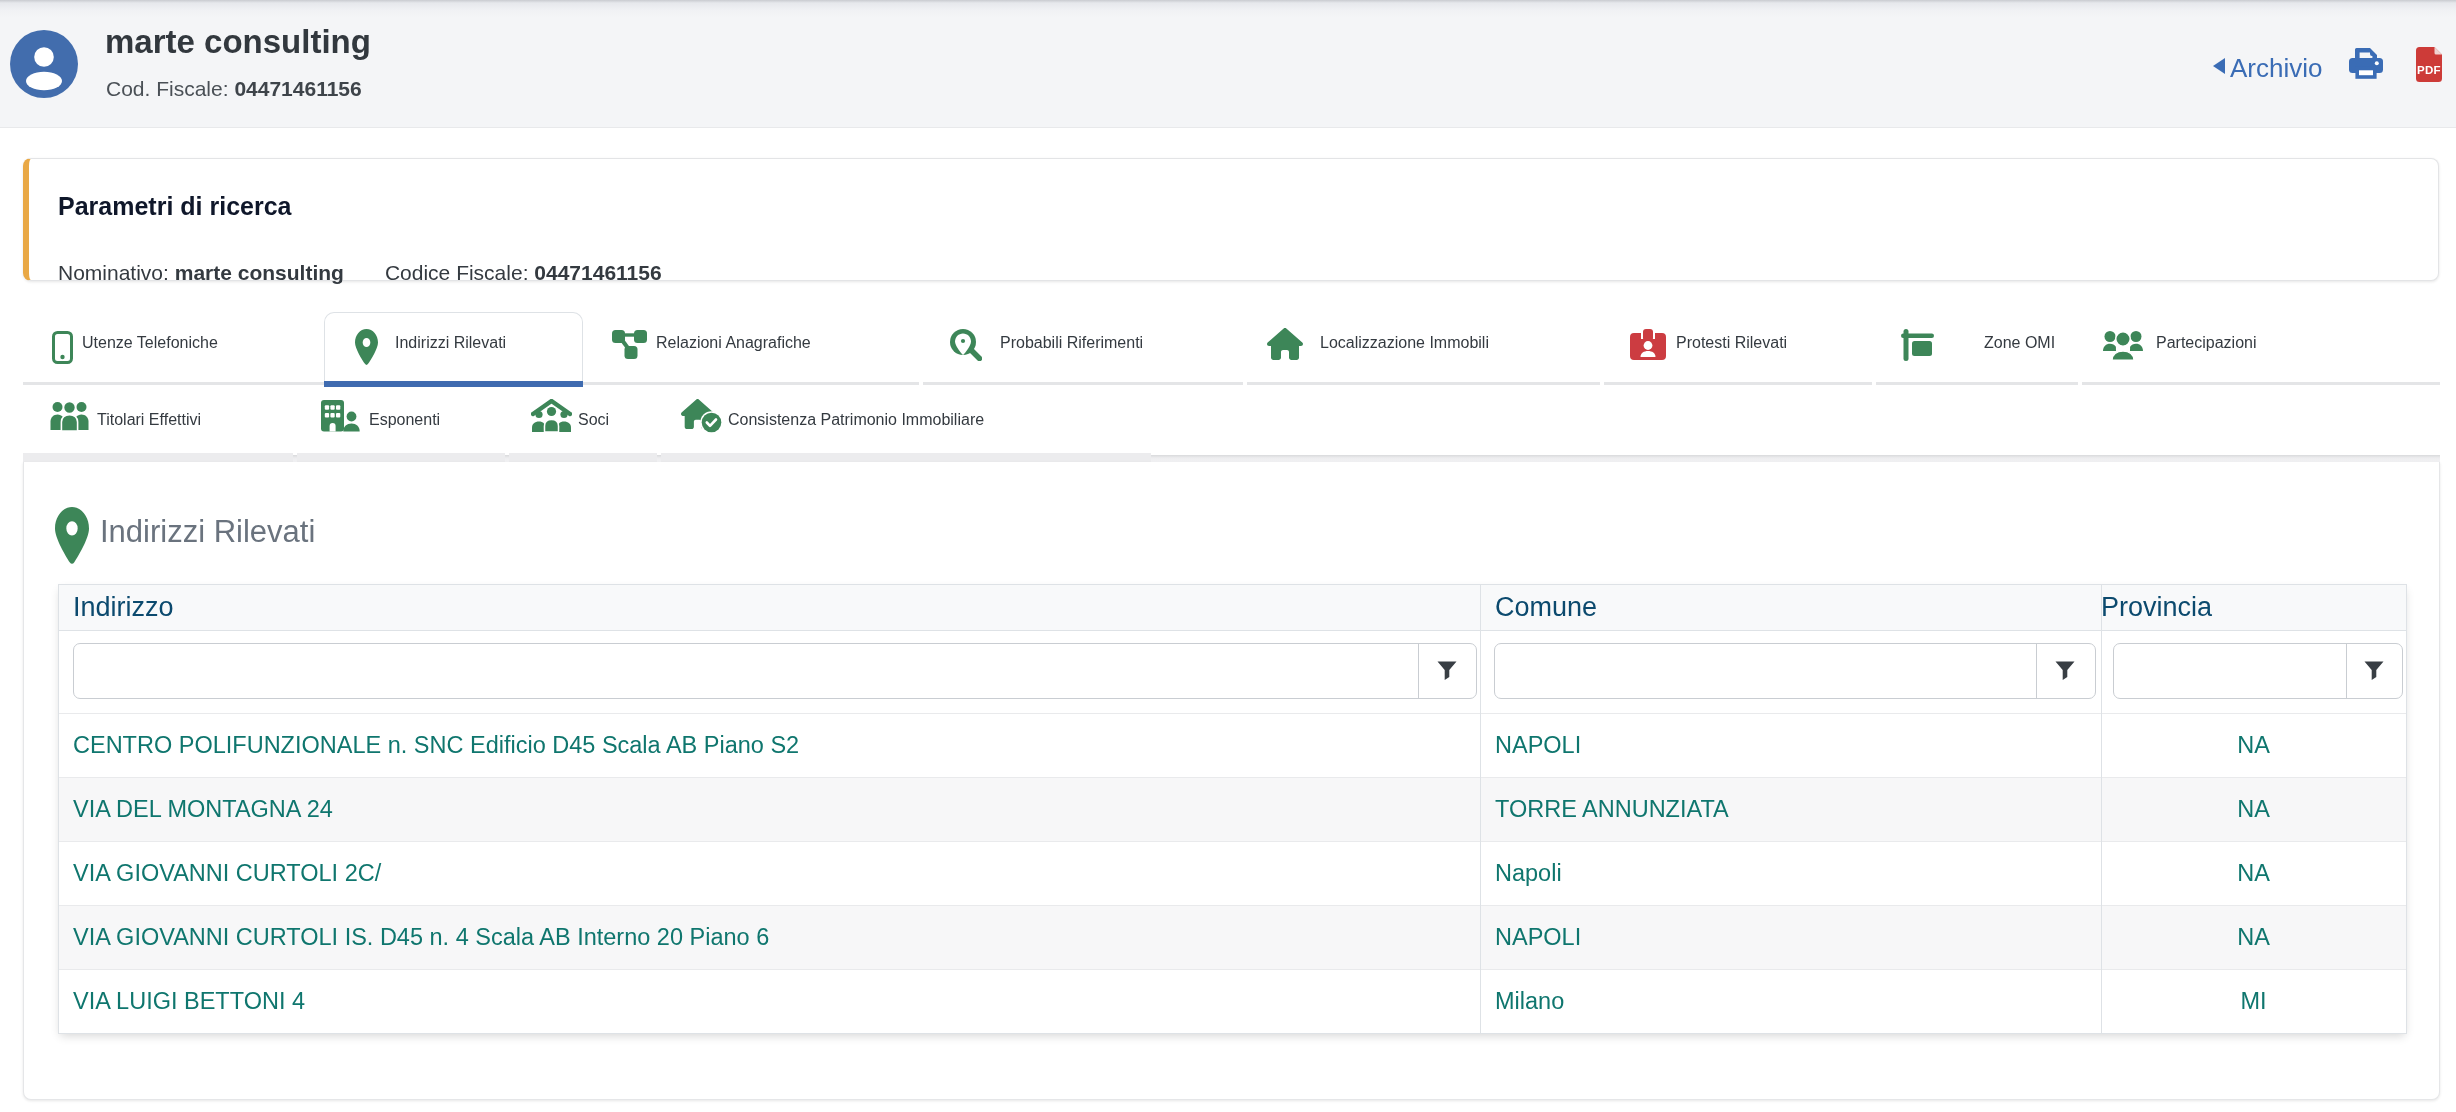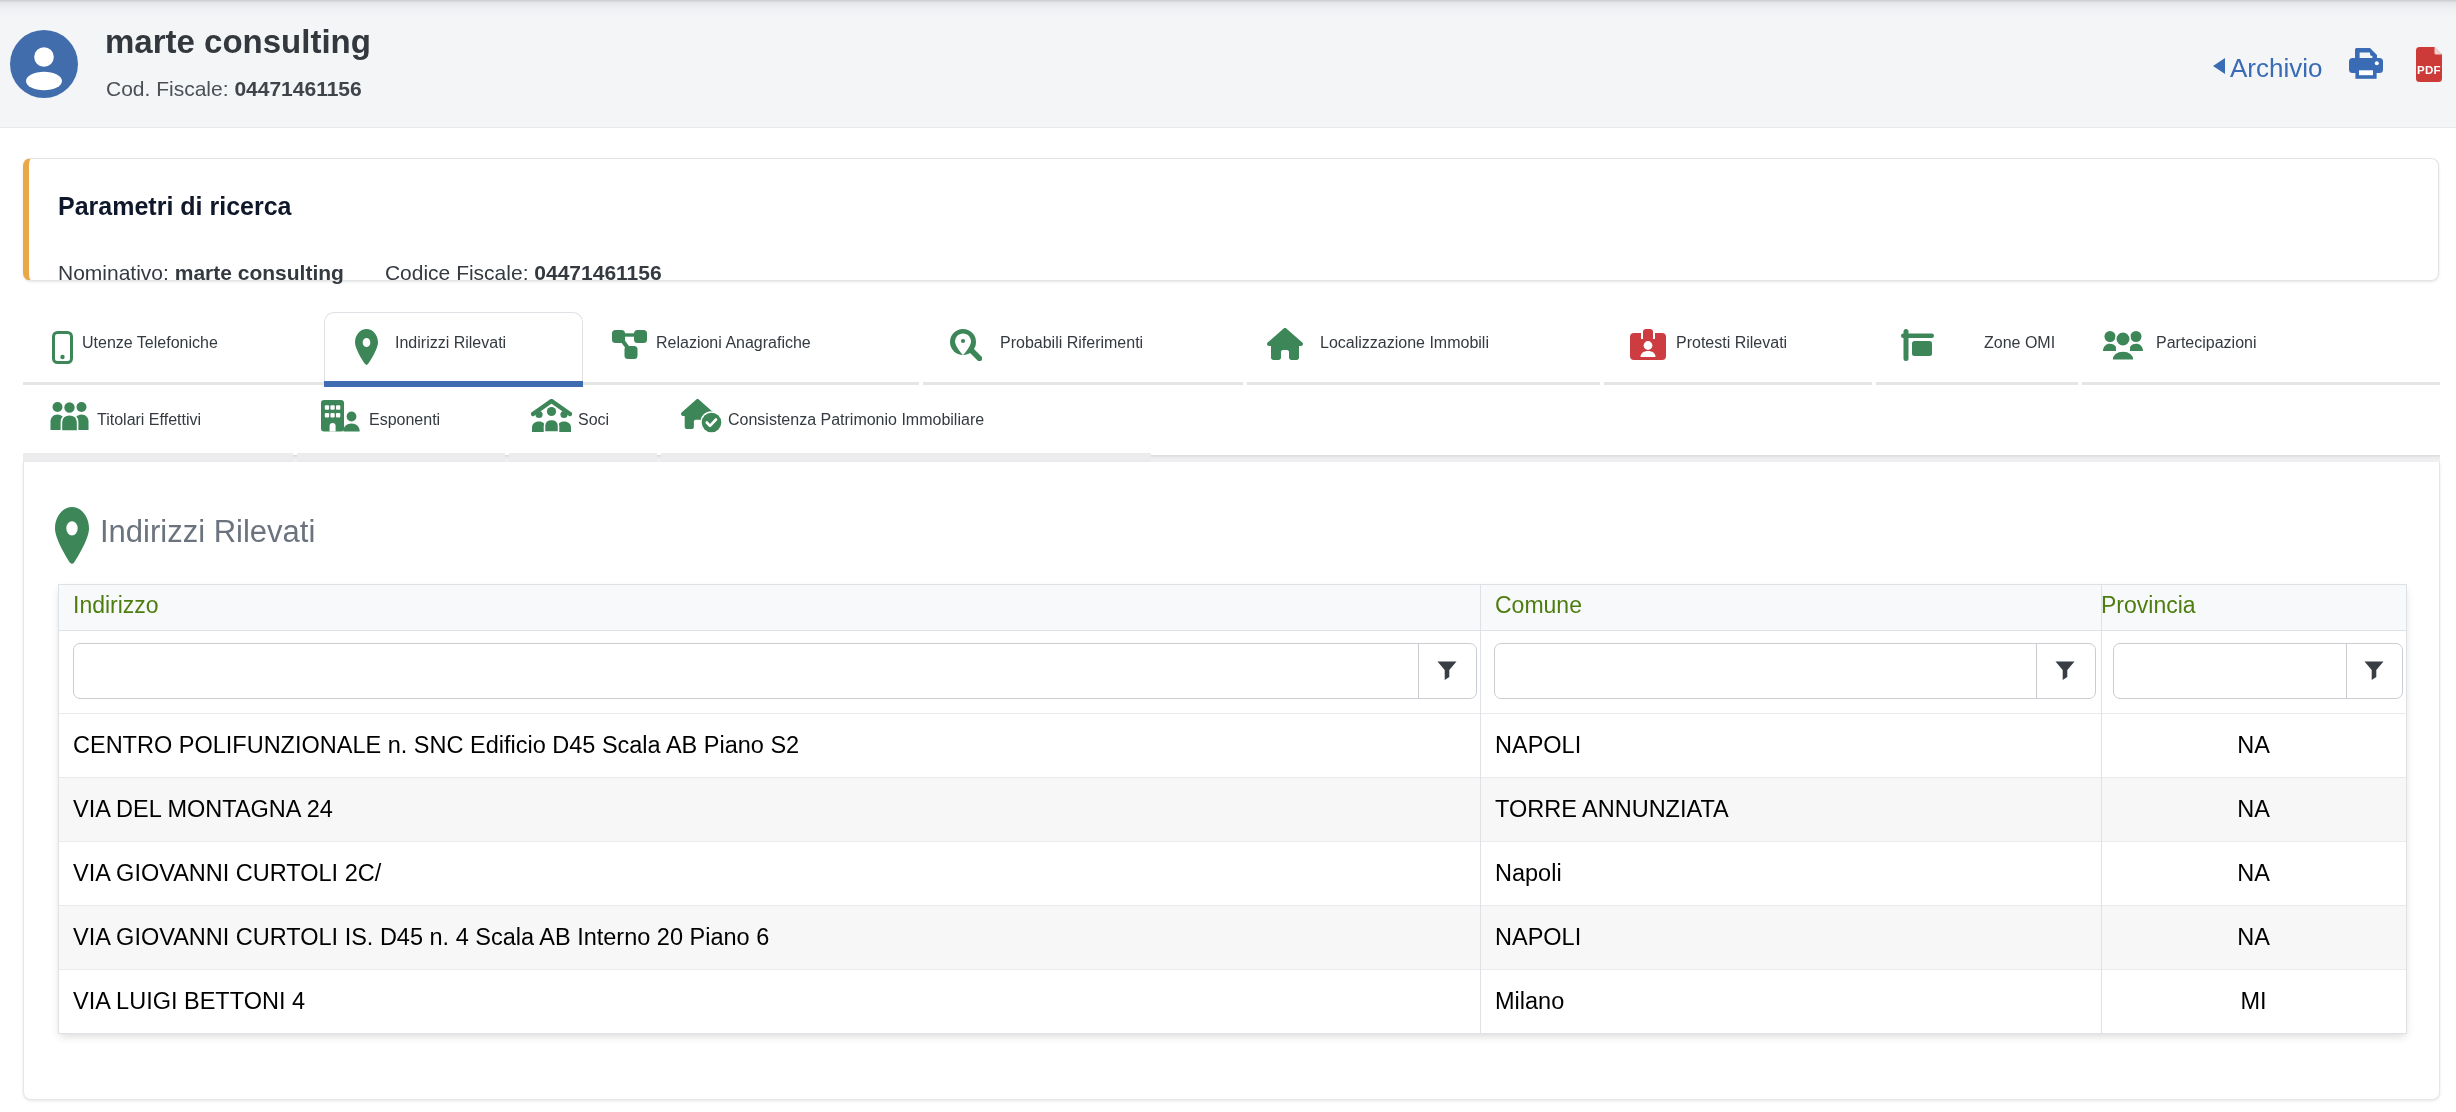--- a/index.html
+++ b/index.html
@@ -32,23 +32,23 @@
 
 
 .card { position:absolute; left:23px; top:462px; width:2417px; height:638px; background:#fff;
   border:1px solid #e5e6e8; border-top:none; border-radius:0 0 8px 8px; box-shadow:0 1px 3px rgba(0,0,0,.10); }
 .heading { position:absolute; left:100px; top:514px; font-size:31px; font-weight:500; color:#6a737e; }
 
 
 .table { position:absolute; left:58px; top:584px; width:2349px; height:450px; background:#fff;
   border:1px solid #dee2e6; box-shadow:0 4px 9px -2px rgba(0,0,0,.16); }
 .thead { position:absolute; left:0; top:0; width:2347px; height:46px; background:#f8f9fa; border-bottom:1px solid #dee2e6; }
-.th { position:absolute; top:7px; font-size:23px; color:#4d7c0f; }
+.th { position:absolute; top:7px; font-size:27px; color:#0c4a6e; }
 .vline { position:absolute; top:0; width:1px; height:448px; background:#dee2e6; }
-.row { position:absolute; left:0; width:2347px; height:64px; border-top:1px solid #e9eaec; font-size:23.5px; color:#000000; }
+.row { position:absolute; left:0; width:2347px; height:64px; border-top:1px solid #e9eaec; font-size:23.5px; color:#0f766e; }
 .row .c1 { position:absolute; left:14px; top:18px; }
 .row .c2 { position:absolute; left:1436px; top:18px; }
 .row .c3 { position:absolute; left:2042px; top:18px; width:305px; text-align:center; }
 .stripe { background:#f7f7f8; }
 .finput { position:absolute; top:58px; height:56px; border:1px solid #c9cdd2; border-radius:7px; background:#fff; }
 .fsep { position:absolute; top:0; bottom:0; width:1px; background:#c9cdd2; }
 svg { display:block; }
 .icon { position:absolute; }
 </style>
 </head>

